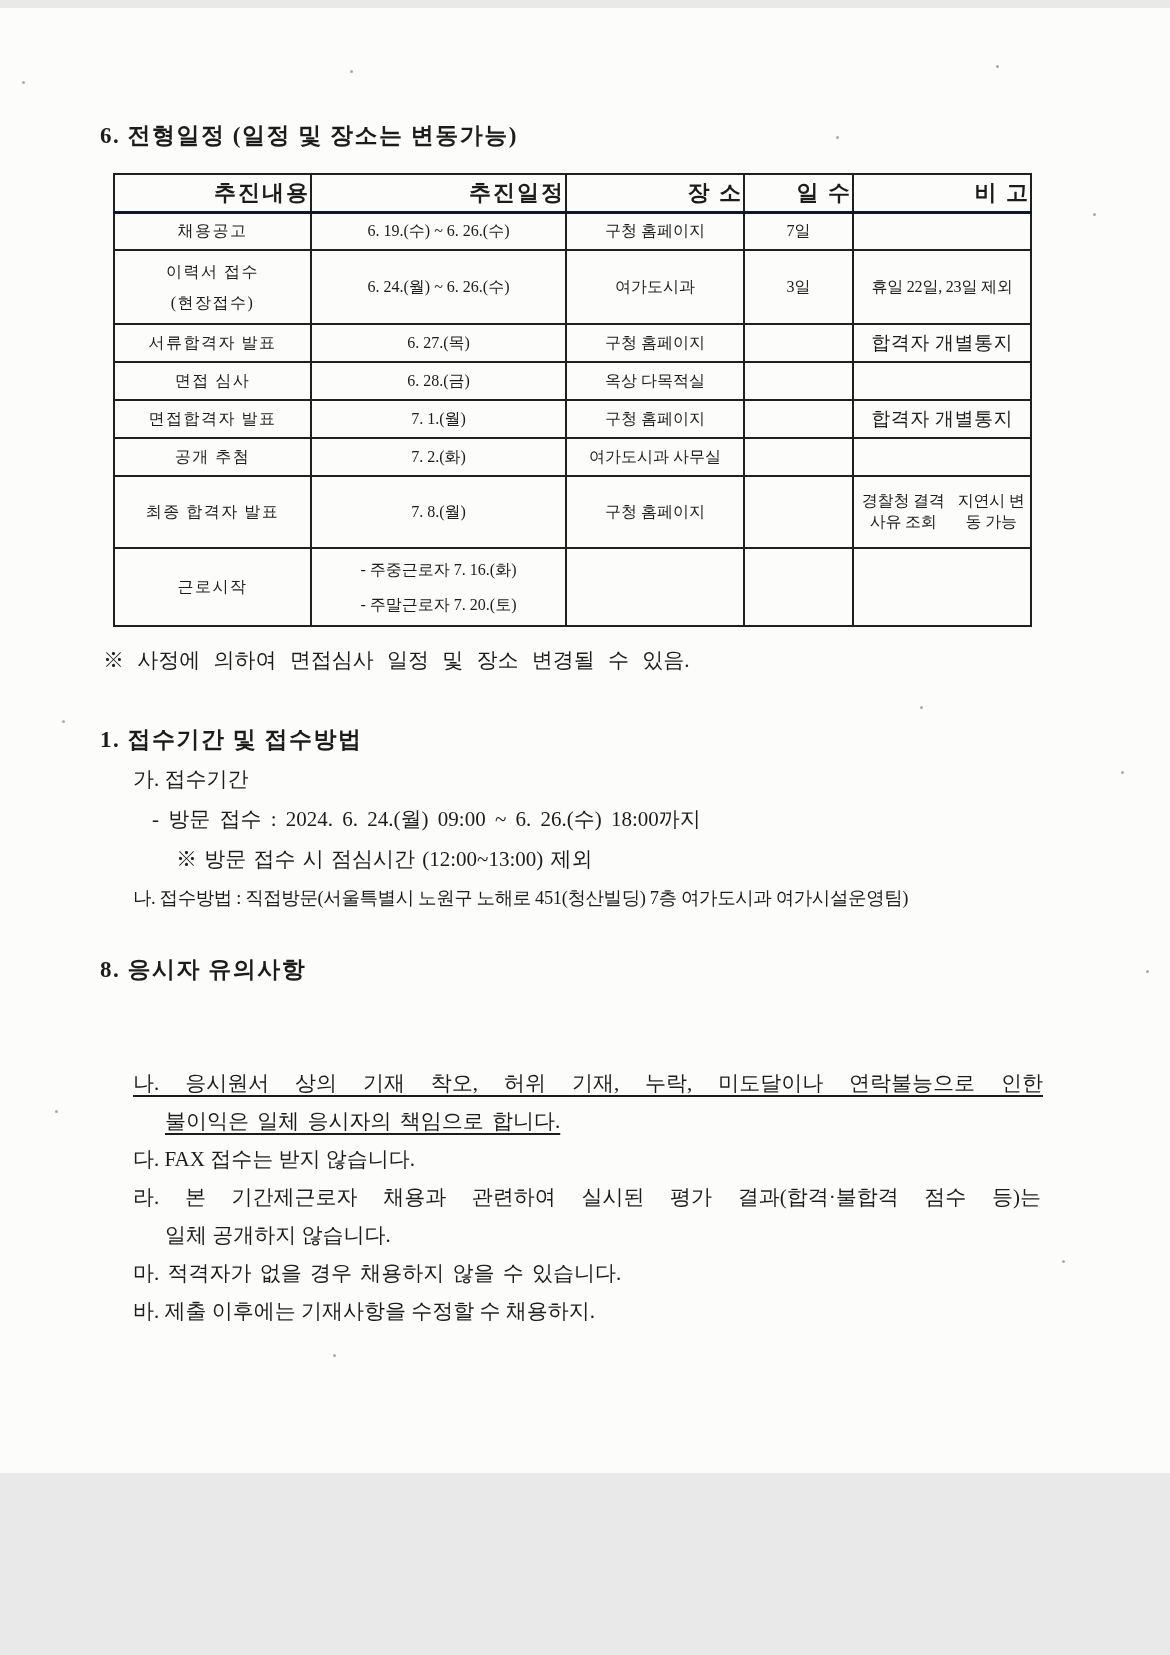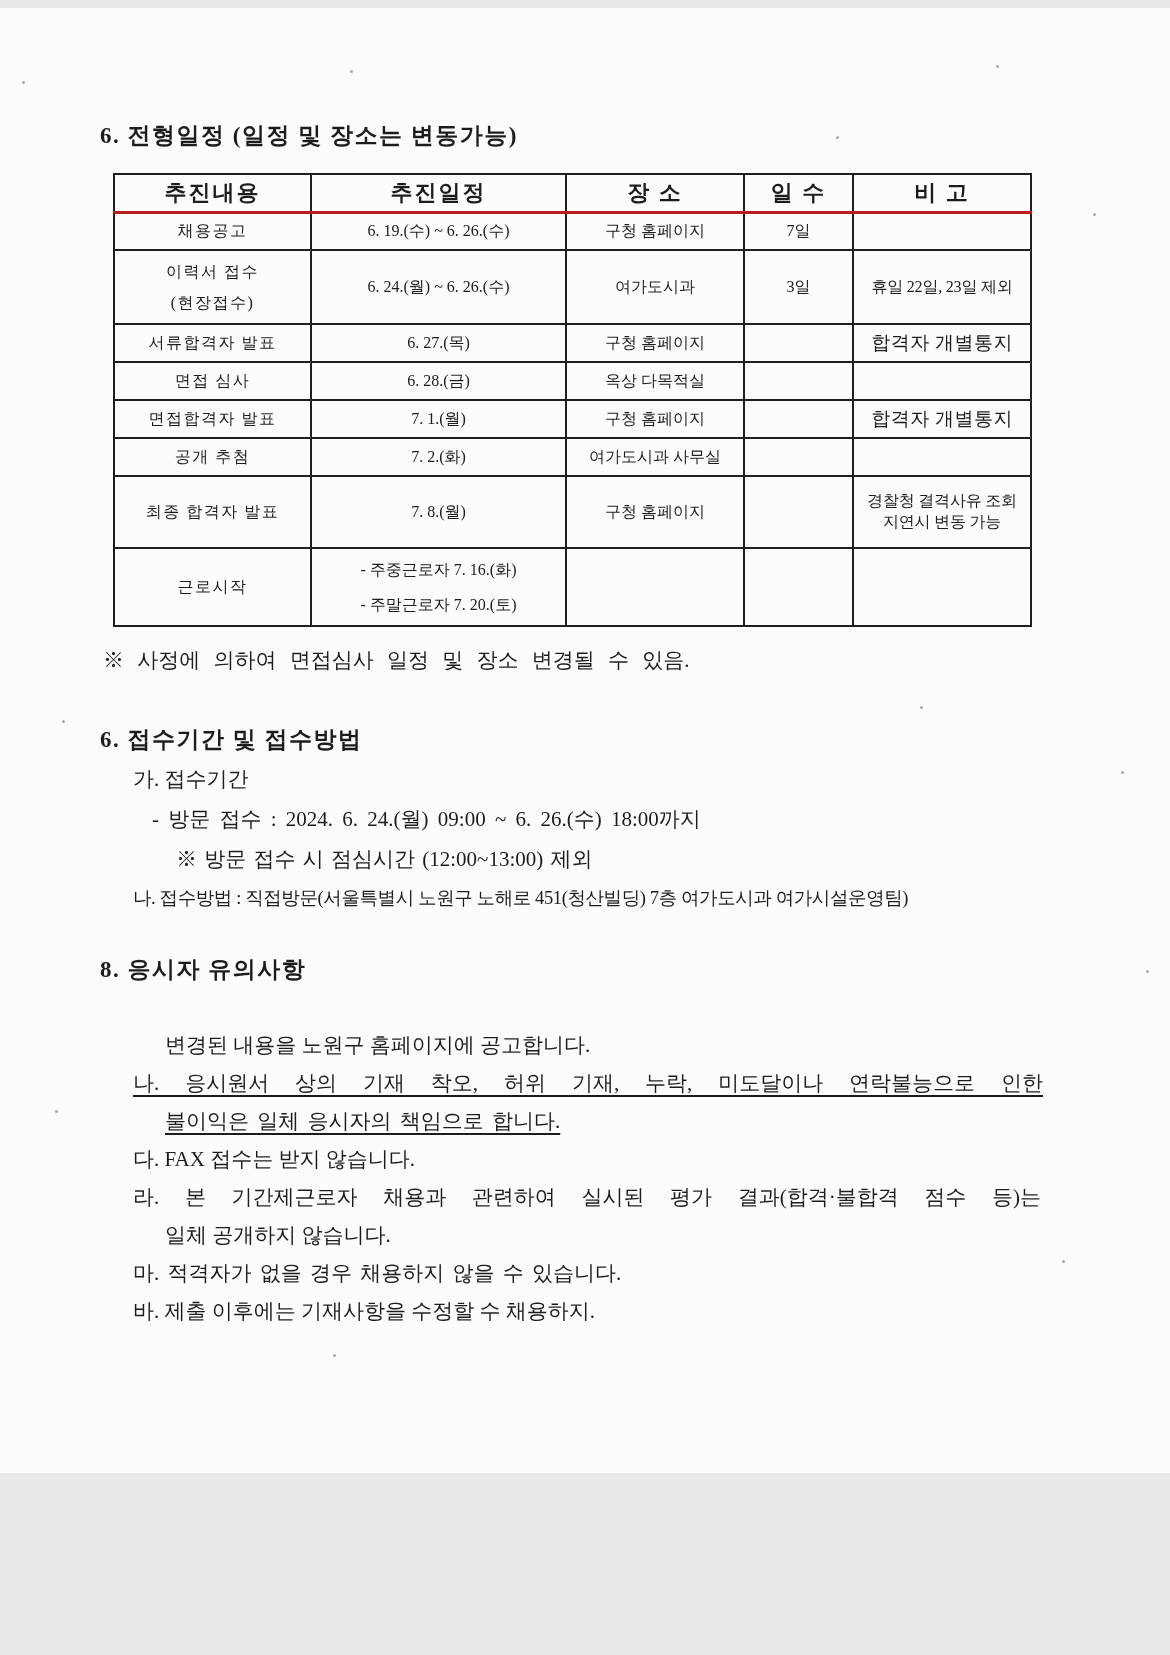--- a/index.html
+++ b/index.html
@@ -29,29 +29,30 @@
   table.sched th,table.sched td{
     border:2px solid #1f1f1f;
     padding:0;
     text-align:center;
     vertical-align:middle;
     font-size:16px;
     overflow:hidden;
   }
   table.sched th{
     font-size:22px;font-weight:bold;letter-spacing:2px;
-    border-bottom:3px solid #b91c1c;
+    border-bottom:3px solid #0f172a;
+    text-align:right;
   }
   td.c-content{font-size:21px;letter-spacing:1.5px;}
   td.c-note{font-size:17px;letter-spacing:-0.2px;}
   td.c-note.big{font-size:19px;letter-spacing:0.5px;}
   td.c-sched-left{text-align:left;padding-left:16px;font-size:20px;line-height:35px;}
   .two-line{line-height:31px;}
   .spread{
-    height:100%;display:flex;flex-direction:column;
+    height:100%;display:flex;flex-direction:row;
     justify-content:space-around;align-items:center;
   }
   
   .body-line{font-size:21px;white-space:nowrap;}
   .stretch{
     white-space:normal;
     text-align:justify;
     text-align-last:justify;
   }
   .uline{
@@ -176,33 +177,32 @@
       </td>
       <td></td>
       <td></td>
       <td class="c-note"></td>
     </tr>
   </tbody>
     </table>
 
   <div class="abs body-line" style="left:103px;top:638px;word-spacing:8px">※ 사정에 의하여 면접심사 일정 및 장소 변경될 수 있음.</div>
 
-  <div class="abs sec-title" style="left:100px;top:716px">6. 접수기간 및 접수방법</div>
+  <div class="abs sec-title" style="left:100px;top:716px">1. 접수기간 및 접수방법</div>
 
   <div class="abs body-line" style="left:133px;top:757px">가. 접수기간</div>
 
   <div class="abs body-line" style="left:152px;top:797px;word-spacing:4px">- 방문 접수 : 2024. 6. 24.(월) 09:00 ~ 6. 26.(수) 18:00까지</div>
 
   <div class="abs body-line" style="left:176px;top:837px;word-spacing:2px">※ 방문 접수 시 점심시간 (12:00~13:00) 제외</div>
 
   <div class="abs body-line condensed" style="left:133px;top:877px">나. 접수방법 : 직접방문(서울특별시 노원구 노해로 451(청산빌딩) 7층 여가도시과 여가시설운영팀)</div>
 
   <div class="abs sec-title" style="left:100px;top:946px">8. 응시자 유의사항</div>
 
-  <div class="abs body-line" style="left:165px;top:1023px">변경된 내용을 노원구 홈페이지에 공고합니다.</div>
 
   <div class="abs body-line stretch uline" style="left:133px;top:1061px;width:910px">나. 응시원서 상의 기재 착오, 허위 기재, 누락, 미도달이나 연락불능으로 인한</div>
   <div class="abs body-line uline" style="left:165px;top:1099px;word-spacing:3px">불이익은 일체 응시자의 책임으로 합니다.</div>
 
   <div class="abs body-line" style="left:133px;top:1137px">다. FAX 접수는 받지 않습니다.</div>
 
   <div class="abs body-line stretch" style="left:133px;top:1175px;width:908px">라. 본 기간제근로자 채용과 관련하여 실시된 평가 결과(합격·불합격 점수 등)는</div>
   <div class="abs body-line" style="left:165px;top:1213px">일체 공개하지 않습니다.</div>
 
   <div class="abs body-line" style="left:133px;top:1251px;word-spacing:3px">마. 적격자가 없을 경우 채용하지 않을 수 있습니다.</div>

